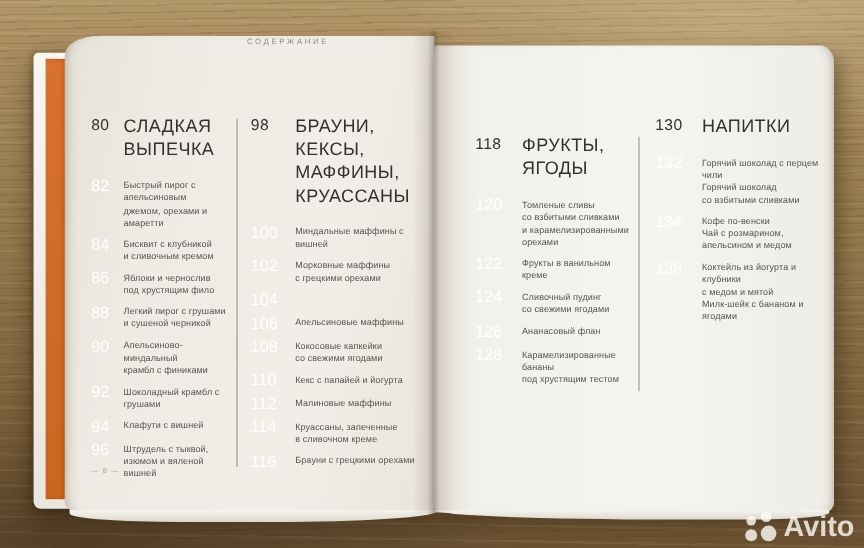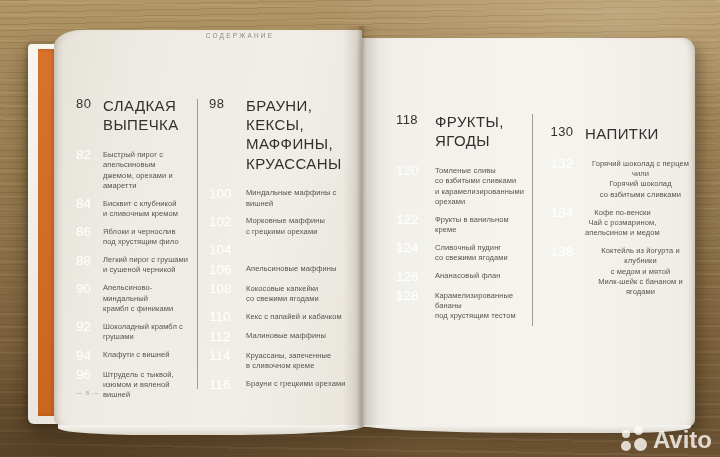--- a/index.html
+++ b/index.html
@@ -43,21 +43,21 @@
     background:linear-gradient(180deg,#f6f4ef,#ddd8cd); border-radius:0 0 20% 60% / 0 0 6px 8px; }
   .gutter { position:absolute; left:343px; top:26px; width:36px; height:402px; z-index:5; pointer-events:none;
     background:linear-gradient(90deg, rgba(60,45,25,0) 0%, rgba(60,45,25,.12) 38%, rgba(38,27,12,.30) 52%, rgba(60,45,25,.10) 64%, rgba(60,45,25,0) 100%); }
   
   .hdr { position:absolute; left:150px; top:32px; width:180px; z-index:6;
     text-align:center; font-size:6.5px; letter-spacing:2.2px; color:#8d8880; }
   .col { position:absolute; z-index:6; --numw:30px; }
   #col0 { left:76px;  top:96px;  width:118px; --numw:20px; }
   #col1 { left:209px; top:96px;  width:144px; }
   #col2 { left:396px; top:112px; width:132px; --numw:32px; }
-  #col3 { left:546px; top:124px; width:150px;text-align:center; --numw:32px; }
+  #col3 { left:546px; top:96px; width:150px; --numw:32px; }
   .divider { position:absolute; width:1px; background:rgba(75,70,62,.5); z-index:6; }
   #div0 { left:197px; top:99px;  height:290px; }
   #div1 { left:532px; top:114px; height:212px; }
   .sec-head { display:flex; gap:7px; margin-bottom:14px; color:#33312d; }
   .sec-num { flex:none; width:var(--numw); font-size:13px; letter-spacing:.4px; }
   .sec-title { font-size:15px; line-height:1.28; letter-spacing:.4px; white-space:pre-line; }
   .item { display:flex; gap:7px; margin-bottom:6px; align-items:flex-start; }
   .item-num { flex:none; width:var(--numw); font-size:13.5px; color:#ffffff; line-height:1; }
   .item-text { font-size:7.5px; color:#56544f; line-height:1.38; letter-spacing:.1px;
     white-space:pre-line; padding-top:1.5px; }
@@ -158,21 +158,21 @@
         <span class="item-num">106</span>
         <span class="item-text">Апельсиновые маффины</span>
       </div>
       <div class="item">
         <span class="item-num">108</span>
         <span class="item-text">Кокосовые капкейки
 со свежими ягодами</span>
       </div>
       <div class="item">
         <span class="item-num">110</span>
-        <span class="item-text">Кекс с папайей и кабачком</span>
+        <span class="item-text">Кекс с папайей и йогурта</span>
       </div>
       <div class="item">
         <span class="item-num">112</span>
         <span class="item-text">Малиновые маффины</span>
       </div>
       <div class="item">
         <span class="item-num">114</span>
         <span class="item-text">Круассаны, запеченные
 в сливочном креме</span>
       </div>

